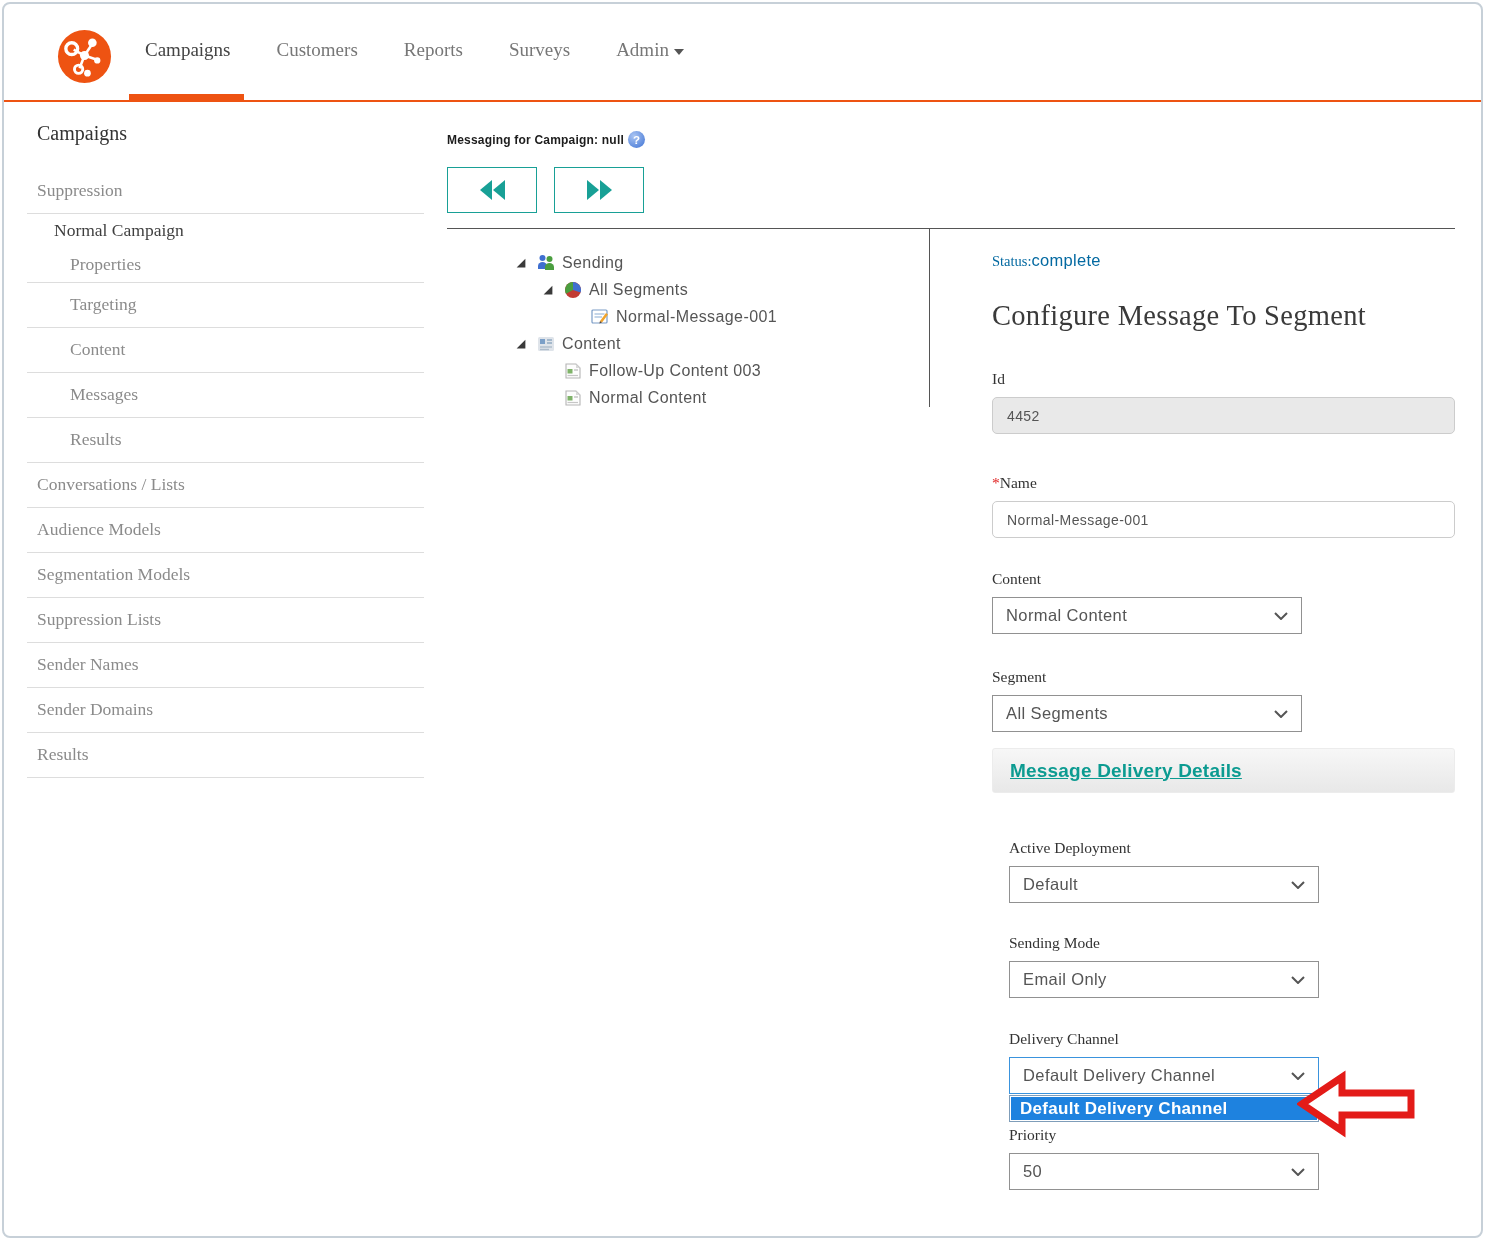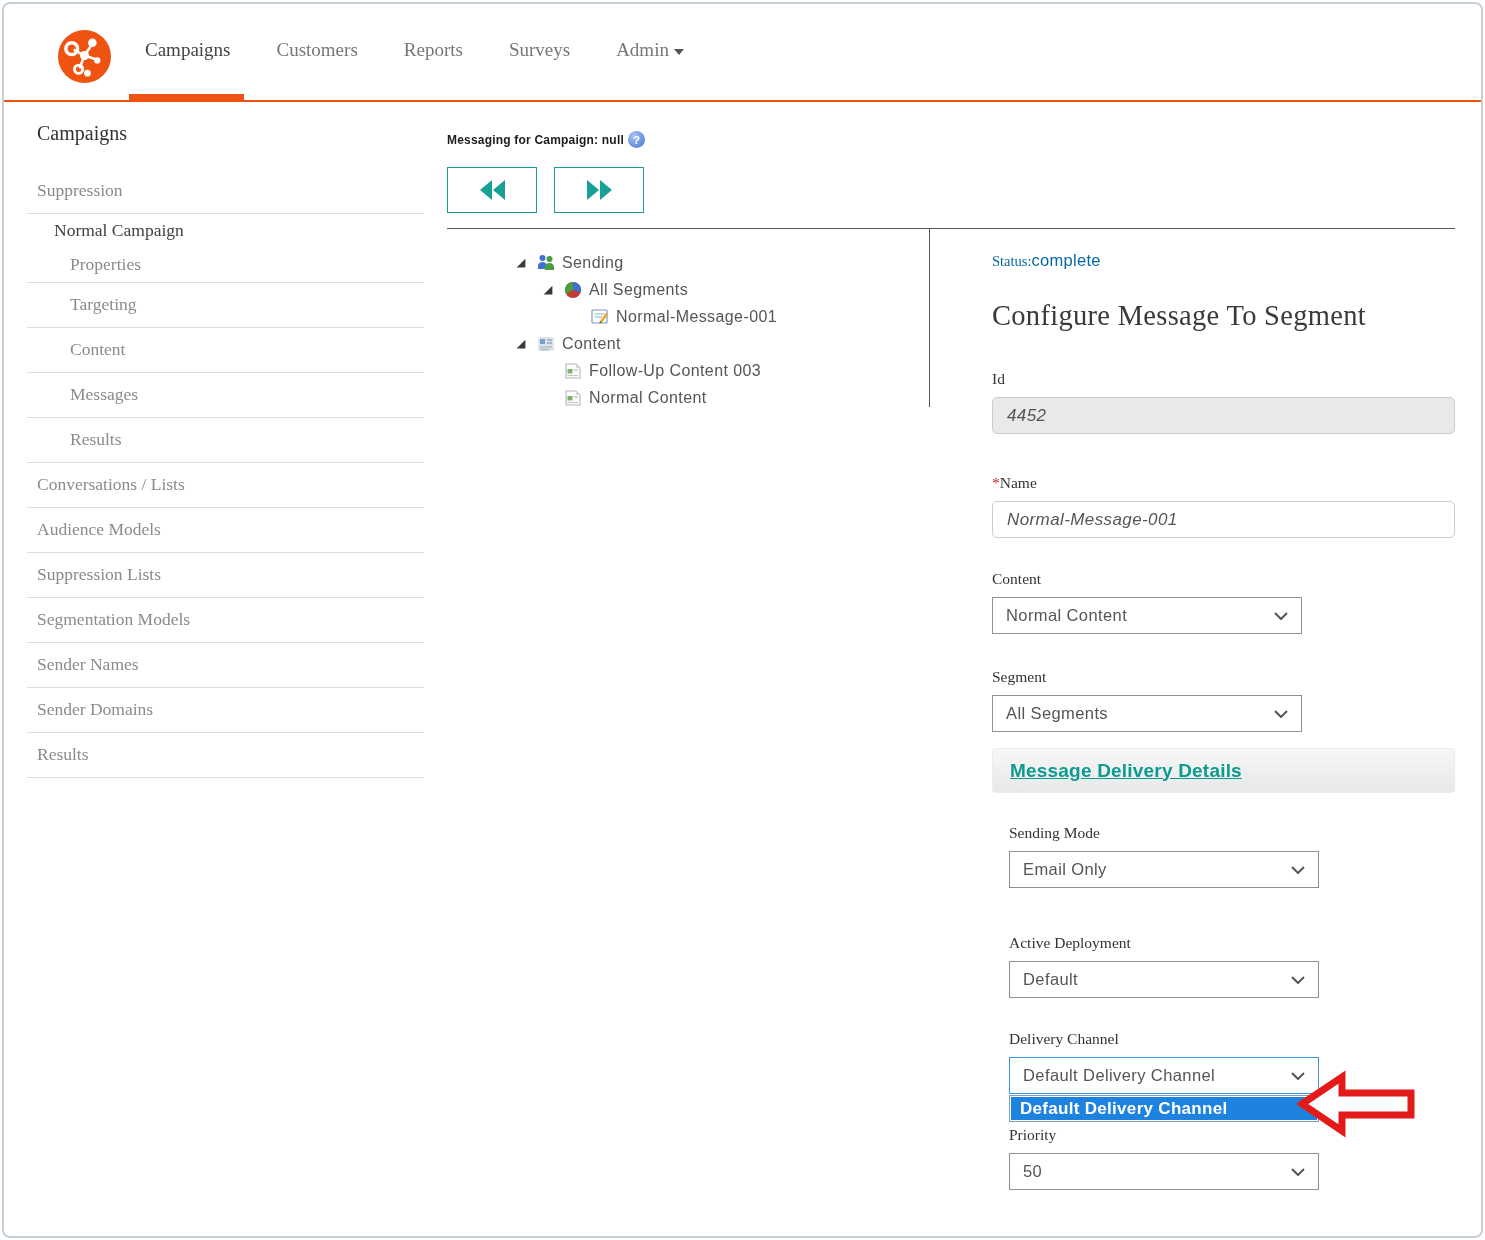--- a/index.html
+++ b/index.html
@@ -55,22 +55,22 @@
 
   
   .form-pane { flex:1; padding:22px 0 0 63px; }
   .status-line { font-family:"Liberation Serif", serif; font-size:14.5px; color:#0369a1; }
   .status-value { font-family:"Liberation Sans", sans-serif; font-size:16.5px; letter-spacing:0.3px; }
   .form-heading { font-family:"Liberation Serif", serif; font-weight:400; font-size:28.5px; color:#3a3a3a; margin-top:30px; letter-spacing:0.3px; }
   .field { margin-top:34px; }
   .field-label { font-family:"Liberation Serif", serif; font-size:15.5px; color:#333; margin-bottom:9px; }
   .req { color:#e02020; }
   .text-input { display:block; width:100%; height:37px; border:1px solid #ccc; border-radius:5px;
-    font-family:"Liberation Sans", sans-serif; font-size:17px; color:#555; letter-spacing:0.4px;
-    padding:2px 14px; background:#fff; outline:none;font-style:italic; }
+    font-family:"Liberation Sans", sans-serif; font-size:14px; color:#555; letter-spacing:0.4px;
+    padding:2px 14px; background:#fff; outline:none; }
   .text-input.disabled { background:#e9e9e9; }
   .select-box { width:310px; height:37px; border:1px solid #919191; background:#fff;
     display:flex; align-items:center; justify-content:space-between; padding:0 13px;
     font-size:16.5px; color:#555; letter-spacing:0.4px; cursor:pointer; }
   .select-box .chev { flex:none; margin-left:8px; }
   .mdd-bar { margin-top:16px; height:45px; background:linear-gradient(#f7f7f7,#e8e8e8);
     border:1px solid #ececec; border-radius:3px; display:flex; align-items:center; padding-left:17px; }
   .mdd-link { color:var(--link-teal); font-weight:bold; font-size:19px; text-decoration:underline; letter-spacing:0.2px; cursor:pointer; }
   .inner { margin-left:17px; }
   .f-id { margin-top:38px; }
@@ -130,22 +130,22 @@
       <div class="sidebar-title">Campaigns</div>
       <div class="side-item lv0">Suppression</div>
       <div class="side-item lv1 dark tight no-border">Normal Campaign</div>
       <div class="side-item lv2 tight">Properties</div>
       <div class="side-item lv2">Targeting</div>
       <div class="side-item lv2">Content</div>
       <div class="side-item lv2">Messages</div>
       <div class="side-item lv2">Results</div>
       <div class="side-item lv0">Conversations / Lists</div>
       <div class="side-item lv0">Audience Models</div>
+      <div class="side-item lv0">Segmentation Models</div>
       <div class="side-item lv0">Suppression Lists</div>
-      <div class="side-item lv0">Segmentation Models</div>
       <div class="side-item lv0">Sender Names</div>
       <div class="side-item lv0">Sender Domains</div>
       <div class="side-item lv0">Results</div>
     </div>
 
     <div class="main">
       <div class="main-title-row">
         <span class="main-title">Messaging for Campaign: null</span>
         <span class="help-icon">?</span>
       </div>
@@ -276,34 +276,34 @@
                   <path d="M1,2 L7,8 L13,2" fill="none" stroke="#555" stroke-width="2"></path>
                 </svg>
             </div>
           </div>
 
           <div class="mdd-bar">
             <a class="mdd-link">Message Delivery Details</a>
           </div>
 
           <div class="inner">
+            <div class="field f-ad">
+              <div class="field-label">Active Deployment</div>
+              <div class="select-box" role="combobox">
+                <span>Default</span>
+                <svg class="chev" width="14" height="9" viewBox="0 0 14 9">
+                    <path d="M1,2 L7,8 L13,2" fill="none" stroke="#555" stroke-width="2"></path>
+                  </svg>
+              </div>
+            </div>
+
             <div class="field f-sm">
               <div class="field-label">Sending Mode</div>
               <div class="select-box" role="combobox">
                 <span>Email Only</span>
-                <svg class="chev" width="14" height="9" viewBox="0 0 14 9">
-                    <path d="M1,2 L7,8 L13,2" fill="none" stroke="#555" stroke-width="2"></path>
-                  </svg>
-              </div>
-            </div>
-
-            <div class="field f-ad">
-              <div class="field-label">Active Deployment</div>
-              <div class="select-box" role="combobox">
-                <span>Default</span>
                 <svg class="chev" width="14" height="9" viewBox="0 0 14 9">
                     <path d="M1,2 L7,8 L13,2" fill="none" stroke="#555" stroke-width="2"></path>
                   </svg>
               </div>
             </div>
 
             <div class="field f-dc">
               <div class="field-label">Delivery Channel</div>
               <div class="dc-wrap">
                 <div class="select-box dc-select" role="combobox">

